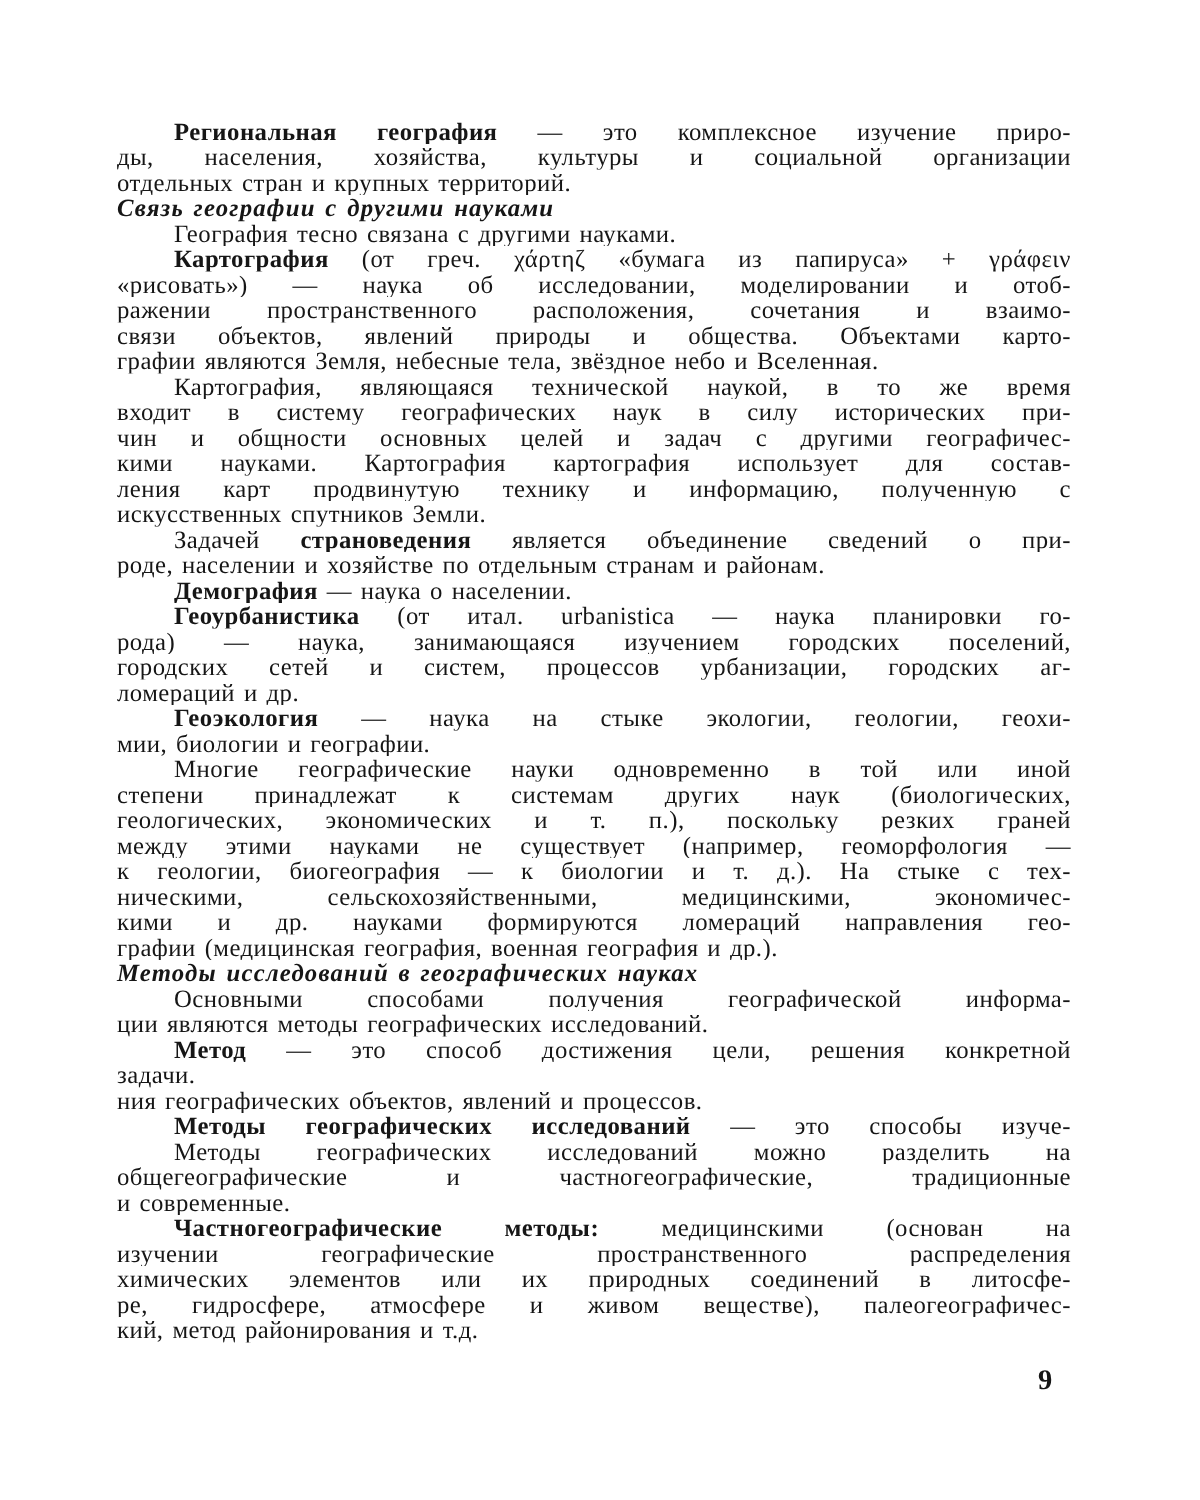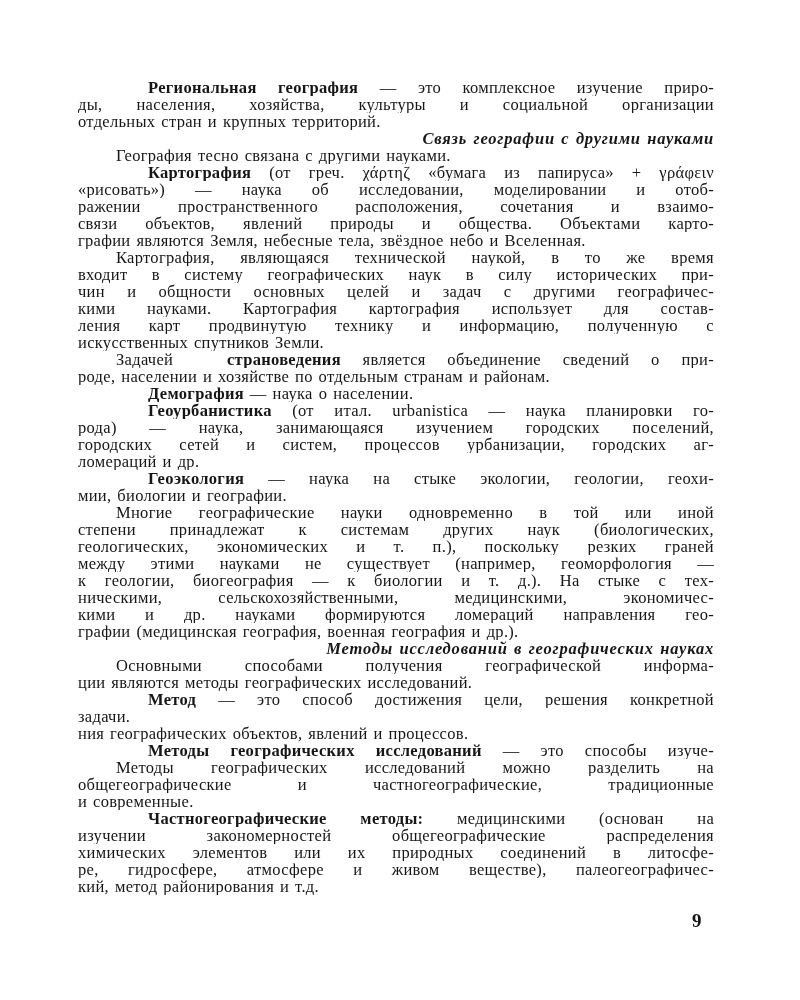--- a/index.html
+++ b/index.html
@@ -32,26 +32,26 @@
     overflow: hidden;
     white-space: normal;
   }
   .line.justify {
     text-align: justify;
     text-align-last: justify;
   }
   .line.indent { text-indent: 38px; }
   .heading {
     height: 17px;
-    text-align: right;
+    text-align: left;
     font-weight: bold;
     font-style: italic;
     letter-spacing: 0.8px;
   }
-  .bold { font-weight: bold; margin-left: 32px; }
+  .bold { font-weight: bold; }
   .italic { }
   #page-number {
     position: absolute;
     left: 692px;
     top: 910px;
     font-size: 19px;
     font-weight: bold;
     letter-spacing: 0;
   }
 </style>
@@ -124,20 +124,20 @@
         <div class="line"><span>ния географических объектов, явлений и процессов.</span></div>
         <div class="line justify indent"><span class="bold">Методы географических исследований</span><span> — это способы изуче-</span></div>
       </div>
       <div class="para">
         <div class="line justify indent"><span>Методы географических исследований можно разделить на</span></div>
         <div class="line justify"><span class="italic">общегеографические и частногеографические, традиционные</span></div>
         <div class="line"><span class="italic">и современные.</span></div>
       </div>
       <div class="para">
         <div class="line justify indent"><span class="bold">Частногеографические методы:</span><span> медицинскими (основан на</span></div>
-        <div class="line justify"><span>изучении закономерностей общегеографические распределения</span></div>
+        <div class="line justify"><span>изучении географические пространственного распределения</span></div>
         <div class="line justify"><span>химических элементов или их природных соединений в литосфе-</span></div>
         <div class="line justify"><span>ре, гидросфере, атмосфере и живом веществе), палеогеографичес-</span></div>
         <div class="line"><span>кий, метод районирования и т.д.</span></div>
       </div>
     </div>
   <div id="page-number">9</div>
 </div>
 
 </body></html>

